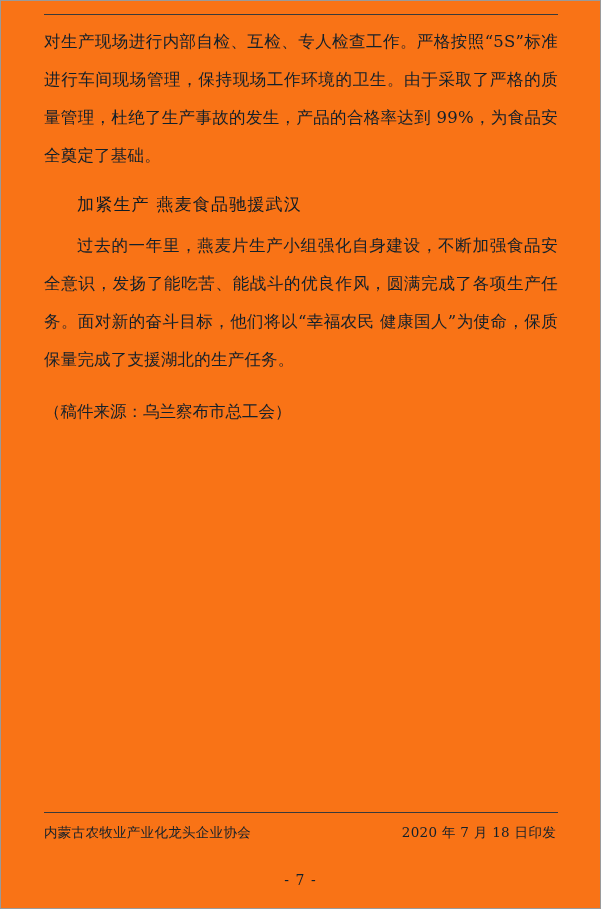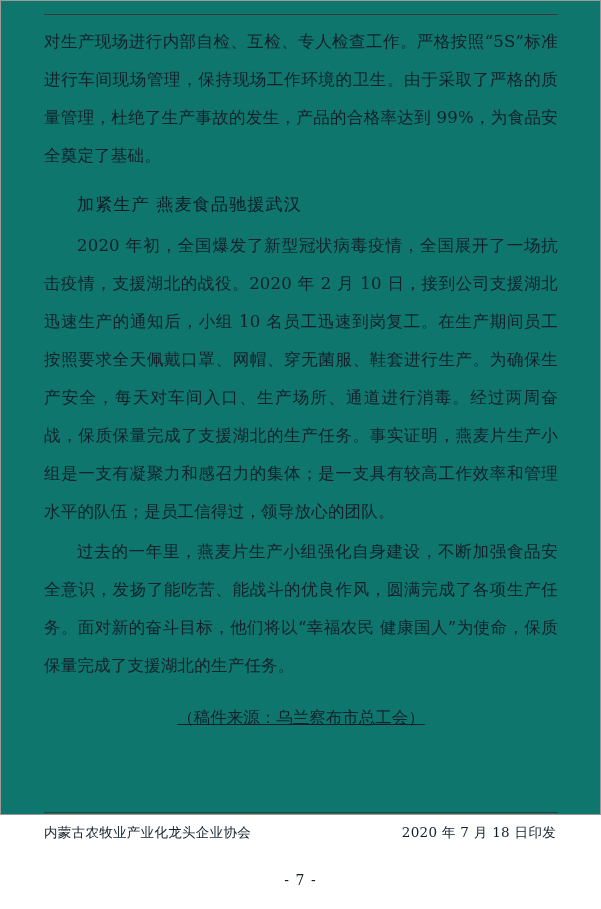--- a/index.html
+++ b/index.html
@@ -11,24 +11,24 @@
     width: 601px;
     height: 909px;
     font-family: "DejaVu Serif", "Liberation Serif", serif;
     color: #1a1a1a;
     position: relative;
     overflow: hidden;
   }
   .page {
     position: relative;
     width: 601px;
-    height: 815px;
+    height: 909px;
     box-sizing: border-box;
     padding: 4px;
-    background: #0f766e;
+    background: #f97316;
   }
   .page-frame {
     position: absolute;
     left: 0;
     top: 0;
     right: 0;
     bottom: 0;
     border: 1px solid #9a9a9a;
     box-sizing: border-box;
     pointer-events: none;
@@ -63,23 +63,22 @@
     line-height: 38px;
     font-weight: normal;
     text-indent: 33px;
     letter-spacing: 1.2px;
     color: #0f1b25;
   }
   p.source-line {
     margin: 14px 0 0 0;
     font-size: 16.5px;
     line-height: 38px;
-    text-align: center;
+    text-align: left;
     color: #13202b;
-    text-decoration: underline;
   }
   .footer-wrap {
     position: absolute;
     left: 44px;
     top: 812px;
     width: 514px;
   }
   .footer-rule {
     border-top: 1px solid #3a3a3a;
     height: 0;
@@ -113,21 +112,20 @@
 <div class="page">
   <div class="page-frame"></div>
 
   <div class="content">
     <div class="top-rule"></div>
 
     <p class="body-text">对生产现场进行内部自检、互检、专人检查工作。严格按照“5S”标准进行车间现场管理，保持现场工作环境的卫生。由于采取了严格的质量管理，杜绝了生产事故的发生，产品的合格率达到 99%，为食品安全奠定了基础。</p>
 
     <h2 class="section-title">加紧生产  燕麦食品驰援武汉</h2>
 
-    <p class="body-text indent">2020 年初，全国爆发了新型冠状病毒疫情，全国展开了一场抗击疫情，支援湖北的战役。2020 年 2 月 10 日，接到公司支援湖北迅速生产的通知后，小组 10 名员工迅速到岗复工。在生产期间员工按照要求全天佩戴口罩、网帽、穿无菌服、鞋套进行生产。为确保生产安全，每天对车间入口、生产场所、通道进行消毒。经过两周奋战，保质保量完成了支援湖北的生产任务。事实证明，燕麦片生产小组是一支有凝聚力和感召力的集体；是一支具有较高工作效率和管理水平的队伍；是员工信得过，领导放心的团队。</p>
 
     <p class="body-text indent">过去的一年里，燕麦片生产小组强化自身建设，不断加强食品安全意识，发扬了能吃苦、能战斗的优良作风，圆满完成了各项生产任务。面对新的奋斗目标，他们将以“幸福农民  健康国人”为使命，保质保量完成了支援湖北的生产任务。</p>
 
     <p class="source-line">（稿件来源：乌兰察布市总工会）</p>
   </div>
 
   <div class="footer-wrap">
     <div class="footer-rule"></div>
     <div class="footer-row">
       <span class="footer-left">内蒙古农牧业产业化龙头企业协会</span>

